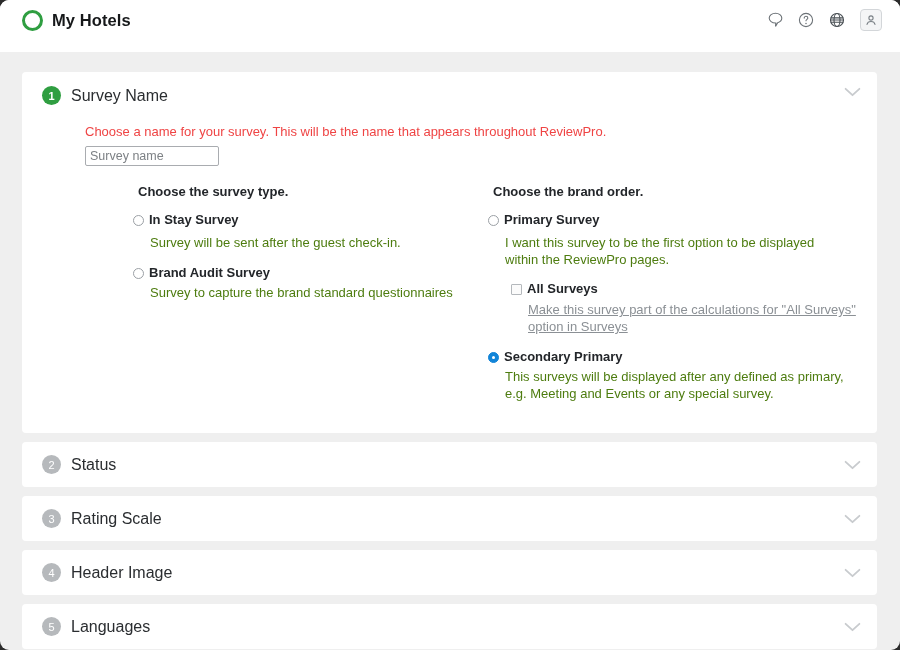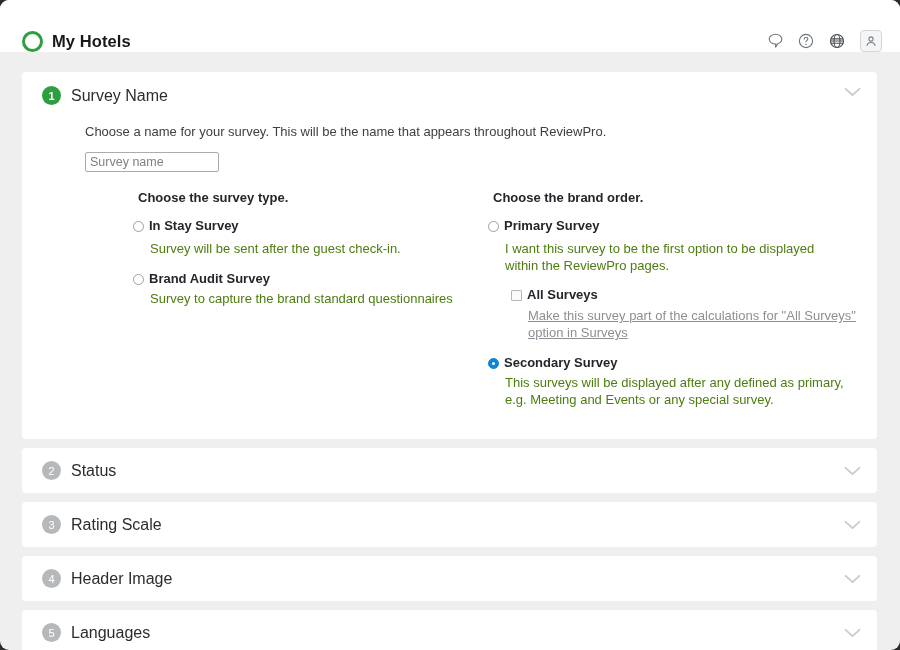--- a/index.html
+++ b/index.html
@@ -18,22 +18,22 @@
     border-radius: 9px;
     overflow: hidden;
     display: flex;
     flex-direction: column;
   }
   
   .topbar {
     height: 52px;
     background: #ffffff;
     display: flex;
-    align-items: flex-end;
-    padding: 0 18px 0 22px;
+    align-items: center;
+    padding: 0 18px 12px 22px;
     flex: none;
     position: relative;
   }
   .brand { display: flex; align-items: center; gap: 9px; }
   .logo-ring {
     width: 21px; height: 21px;
     border: 3.2px solid #2f9e41;
     border-radius: 50%;
     display: block;
   }
@@ -97,22 +97,22 @@
     margin-left: auto;
     color: #c8cbce;
     display: flex;
     align-items: center;
   }
   .panel.expanded .chevron { margin-top: 1px; }
   
   .panel-body { padding: 0 20px 26px 63px; }
   .intro {
     font-size: 13px;
-    color: #404040;
-    margin: 8px 0 13px 0;
+    color: #ef4444;
+    margin: 8px 0 7px 0;
   }
   .name-input {
     width: 134px;
     height: 20px;
     border: 1px solid #a9acb0;
     border-radius: 2px;
     font-size: 12.5px;
     font-family: "Liberation Sans", sans-serif;
     padding: 0 4px;
     color: #2a2d30;
@@ -273,21 +273,21 @@
               <div class="opt-row">
                 <span class="checkbox"></span>
                 <span class="opt-label">All Surveys</span>
               </div>
               <div class="opt-desc">Make this survey part of the calculations for "All Surveys" option in Surveys</div>
             </div>
 
             <div class="opt">
               <div class="opt-row">
                 <span class="radio checked"></span>
-                <span class="opt-label">Secondary Survey</span>
+                <span class="opt-label">Secondary Primary</span>
               </div>
               <div class="opt-desc desc-tight">This surveys will be displayed after any defined as primary, e.g. Meeting and Events or any special survey.</div>
             </div>
           </div>
 
         </div>
       </div>
     </div>
 
     <div class="panel">

